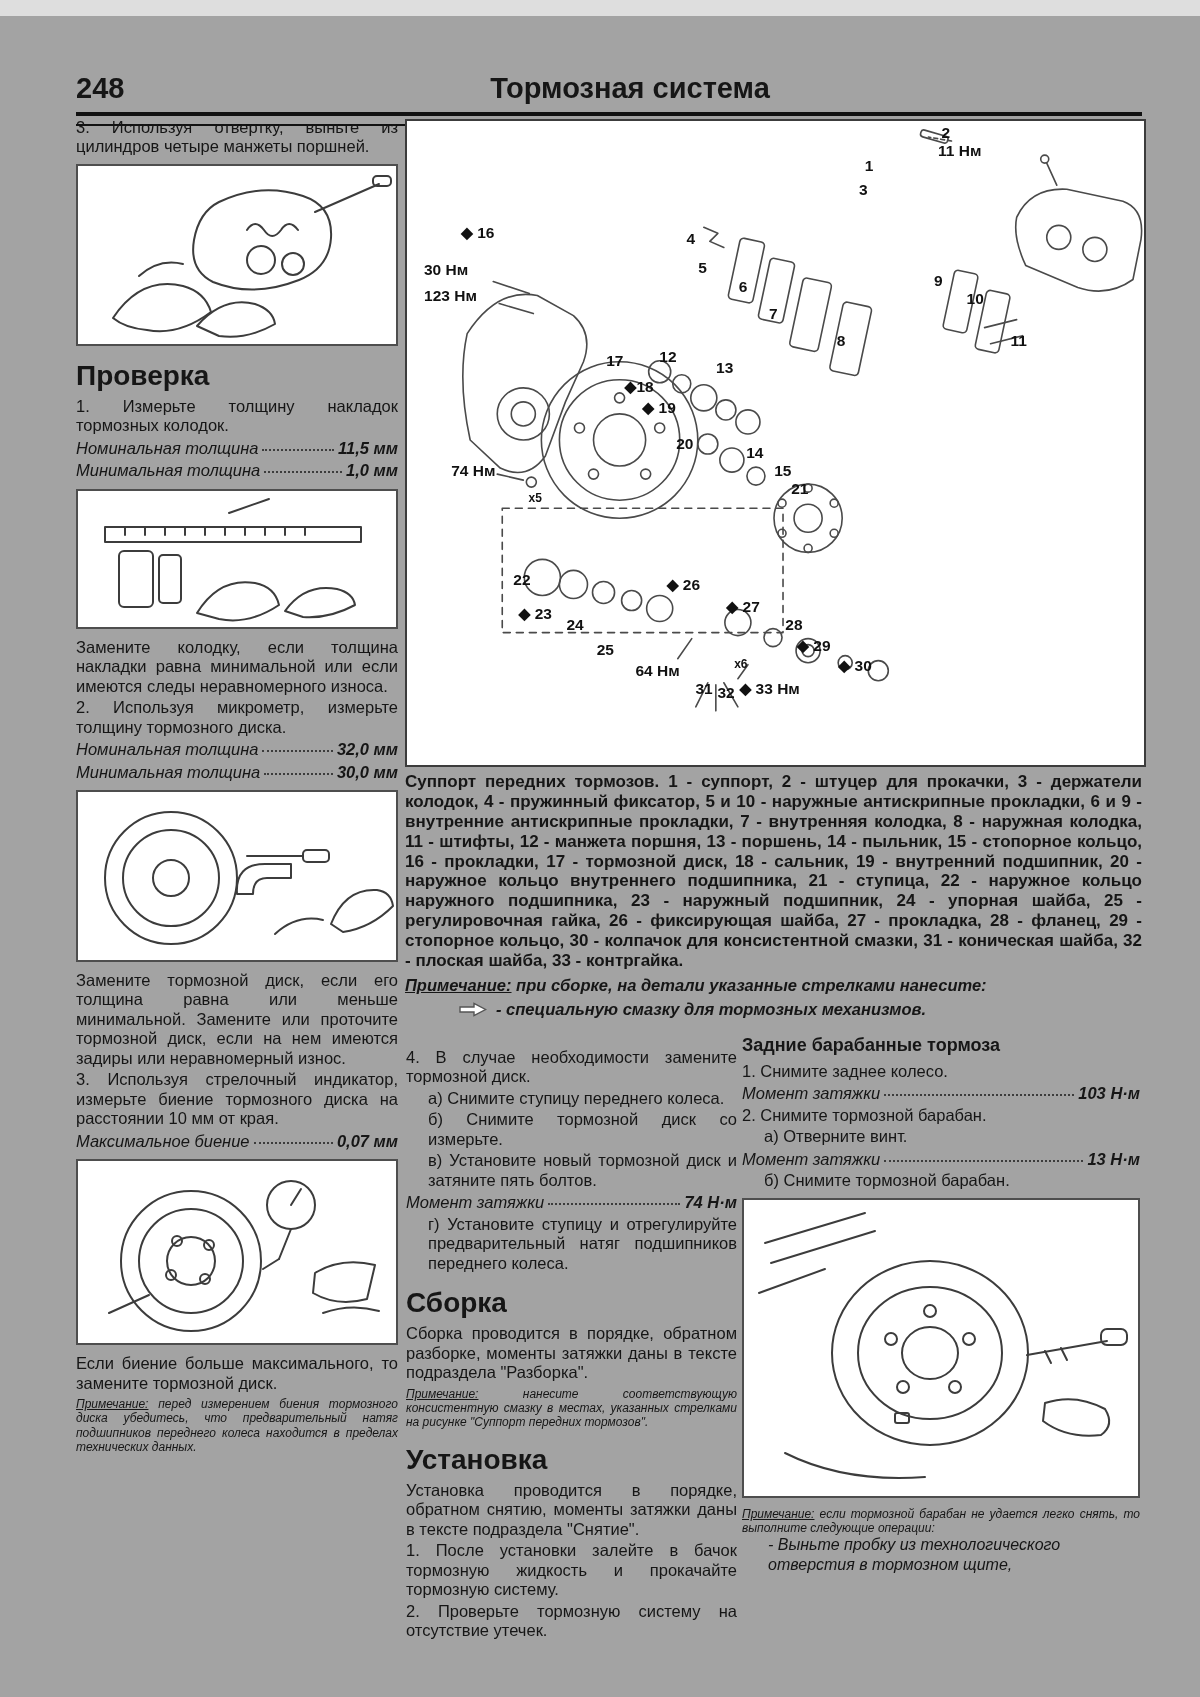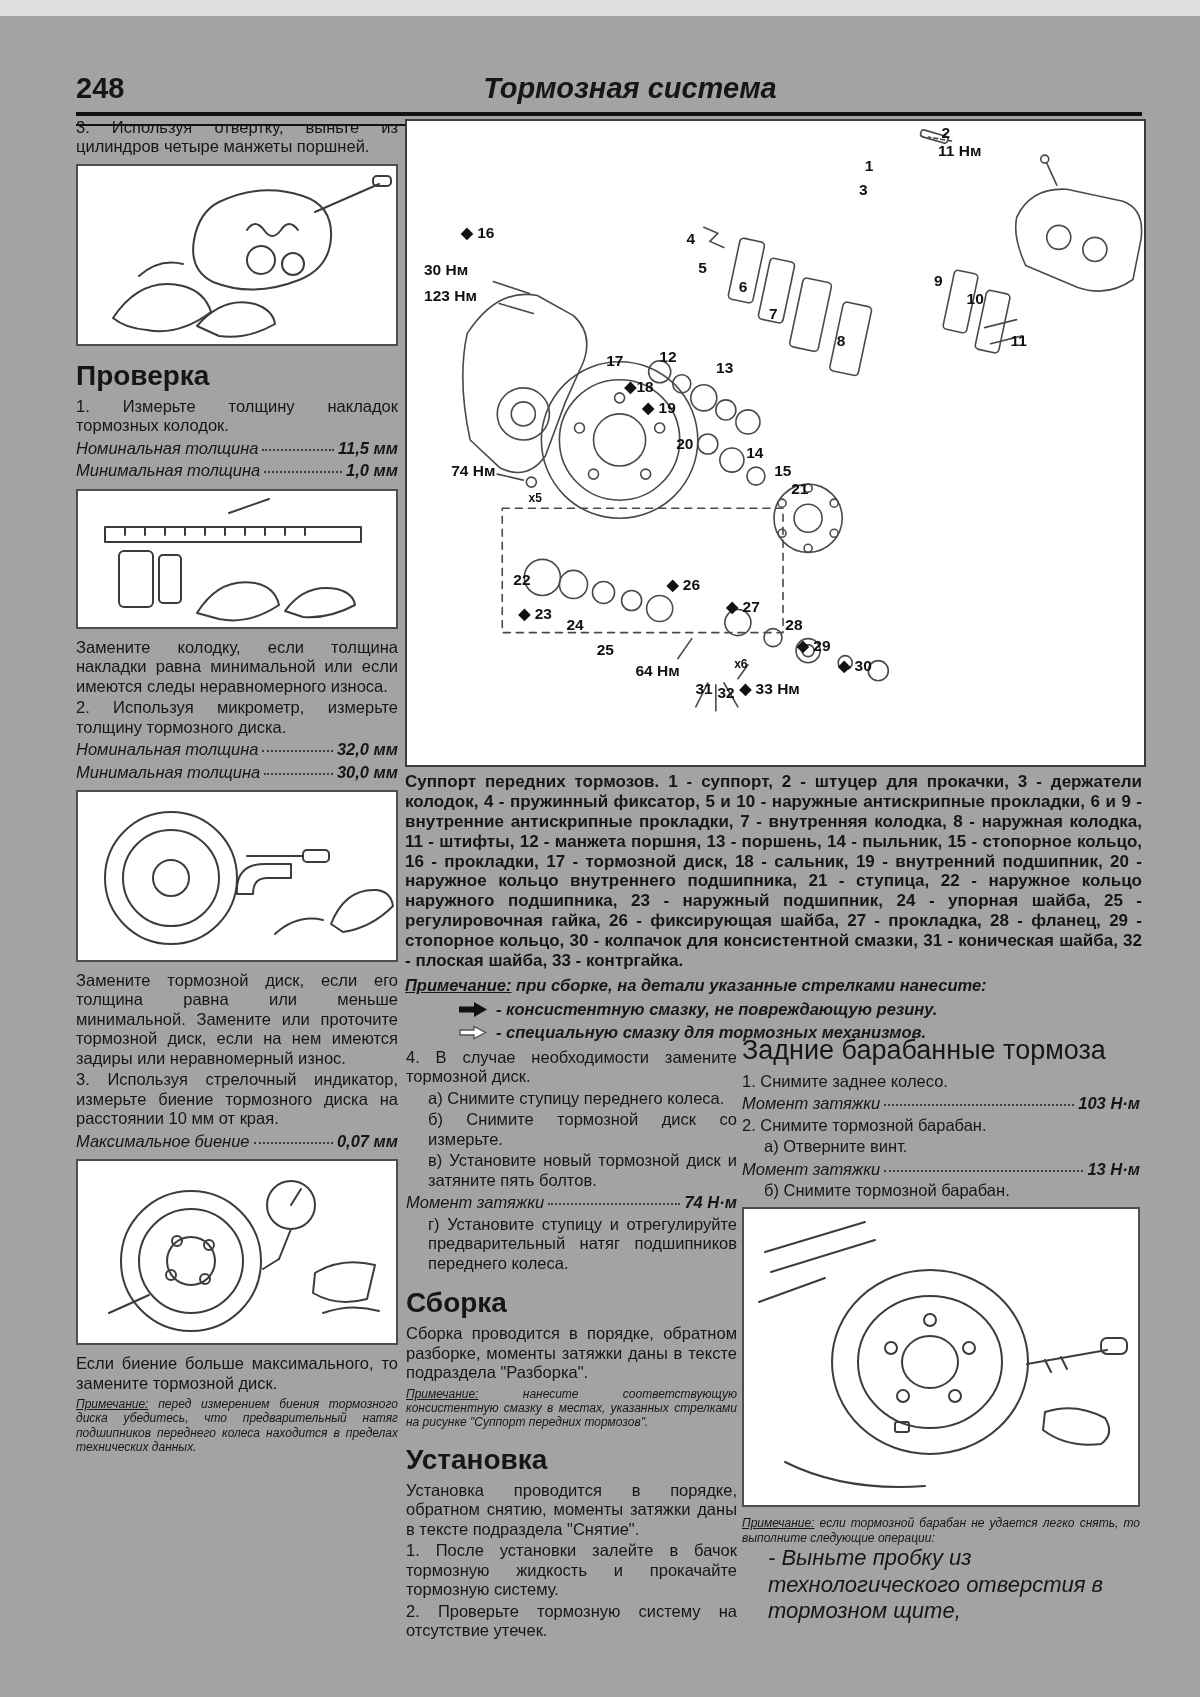--- a/index.html
+++ b/index.html
@@ -1,42 +1,42 @@
 <!DOCTYPE html>
 <html><head>
 <meta charset="utf-8">
 <style>
   html,body{margin:0;padding:0;background:#dedede;}
   .page{position:relative;width:1200px;height:1697px;margin:16px auto;background:#a3a3a3;
         font-family:"Liberation Sans",sans-serif;color:#161616;overflow:hidden;}
 
   
   .page-num{position:absolute;left:76px;top:56px;font-size:29px;font-weight:bold;}
-  .page-title{position:absolute;left:120px;right:60px;top:56px;text-align:center;font-size:29px;font-weight:bold;font-style:italic;}
+  .page-title{position:absolute;left:120px;right:60px;top:56px;text-align:center;font-size:29px;font-weight:bold;}
   .header-rule{position:absolute;left:76px;right:58px;top:96px;height:8px;
                border-top:4px solid #121212;border-bottom:2px solid #121212;}
 
   
   .col-left{position:absolute;left:76px;top:102px;width:322px;}
   .col-mid{position:absolute;left:406px;top:1032px;width:331px;}
   .col-right{position:absolute;left:742px;top:1020px;width:398px;}
 
   .body-p{font-size:16.5px;line-height:1.18;text-align:justify;margin:0 0 2px;}
   .indent{padding-left:22px;}
   .h-section{font-size:28px;font-weight:bold;margin:14px 0 5px;}
-  .h-main{font-size:27px;font-weight:normal;line-height:1.1;margin:0 0 6px;}
+  .h-main{font-size:18px;font-weight:bold;line-height:1.1;margin:0 0 6px;}
 
   .spec{display:flex;align-items:baseline;font-style:italic;font-size:16.5px;line-height:1.3;margin:1px 0;}
   .spec-label{white-space:nowrap;}
   .dots{flex:1;min-width:14px;border-bottom:2px dotted #3c3c3c;transform:translateY(-3px);margin:0 4px;}
   .spec-val{font-weight:bold;white-space:nowrap;}
 
   .note{font-style:italic;font-size:12px;line-height:1.2;text-align:justify;margin:4px 0 0;}
   .note .nlabel{text-decoration:underline;}
-  .note-item{font-style:italic;font-size:22px;line-height:1.2;margin:0;padding-left:26px;}
+  .note-item{font-style:italic;font-size:16px;line-height:1.2;margin:0;padding-left:26px;}
 
   .figure{border:2px solid #4e4e4e;background:#fff;margin:7px 0 9px;
           display:flex;align-items:center;justify-content:center;overflow:hidden;}
   .figure svg{display:block;}
   .sketch{stroke:#3c3c3c;fill:none;stroke-width:2;stroke-linecap:round;stroke-linejoin:round;}
 
   
   .diagram-box{position:absolute;left:405px;top:103px;width:737px;height:644px;
                border:2px solid #3c3c3c;background:#fff;}
   .diagram-box > svg{position:absolute;inset:0;width:100%;height:100%;}
@@ -300,26 +300,20 @@
       <span class="dlabel" style="left: 40.3%; top: 88.2%;">31</span>
       <span class="dlabel" style="left: 43.3%; top: 88.8%;">32</span>
       <span class="dlabel" style="left: 49.2%; top: 88.2%;">◆ 33 Нм</span>
     </div>
 
   <div class="caption-wrap">
     <p class="caption">Суппорт передних тормозов. 1 - суппорт, 2 - штуцер для прокачки, 3 - держатели колодок, 4 - пружинный фиксатор, 5 и 10 - наружные антискрипные прокладки, 6 и 9 - внутренние антискрипные прокладки, 7 - внутренняя колодка, 8 - наружная колодка, 11 - штифты, 12 - манжета поршня, 13 - поршень, 14 - пыльник, 15 - стопорное кольцо, 16 - прокладки, 17 - тормозной диск, 18 - сальник, 19 - внутренний подшипник, 20 - наружное кольцо внутреннего подшипника, 21 - ступица, 22 - наружное кольцо наружного подшипника, 23 - наружный подшипник, 24 - упорная шайба, 25 - регулировочная гайка, 26 - фиксирующая шайба, 27 - прокладка, 28 - фланец, 29 - стопорное кольцо, 30 - колпачок для консистентной смазки, 31 - коническая шайба, 32 - плоская шайба, 33 - контргайка.</p>
     <p class="cap-note"><span class="nlabel">Примечание:</span><span> при сборке, на детали указанные стрелками нанесите:</span></p>
     <div class="arrow-line">
       <svg width="28" height="15" viewBox="0 0 28 15">
-          <path d="M0,4.5 h15 v-4.5 l13,7.5 -13,7.5 v-4.5 h-15 z" fill="#111"></path>
-        </svg>
-      <span>- консистентную смазку, не повреждающую резину.</span>
-    </div>
-    <div class="arrow-line">
-      <svg width="28" height="15" viewBox="0 0 28 15">
           <path d="M1,5 h14 v-3.5 l11.5,6 -11.5,6 v-3.5 h-14 z" fill="#fff" stroke="#555" stroke-width="1.4"></path>
         </svg>
       <span>- специальную смазку для тормозных механизмов.</span>
     </div>
   </div>
 
   <div class="col-mid">
     <p class="body-p">4. В случае необходимости замените тормозной диск.</p>
     <p class="body-p indent">а) Снимите ступицу переднего колеса.</p>
     <p class="body-p indent">б) Снимите тормозной диск со измерьте.</p>

